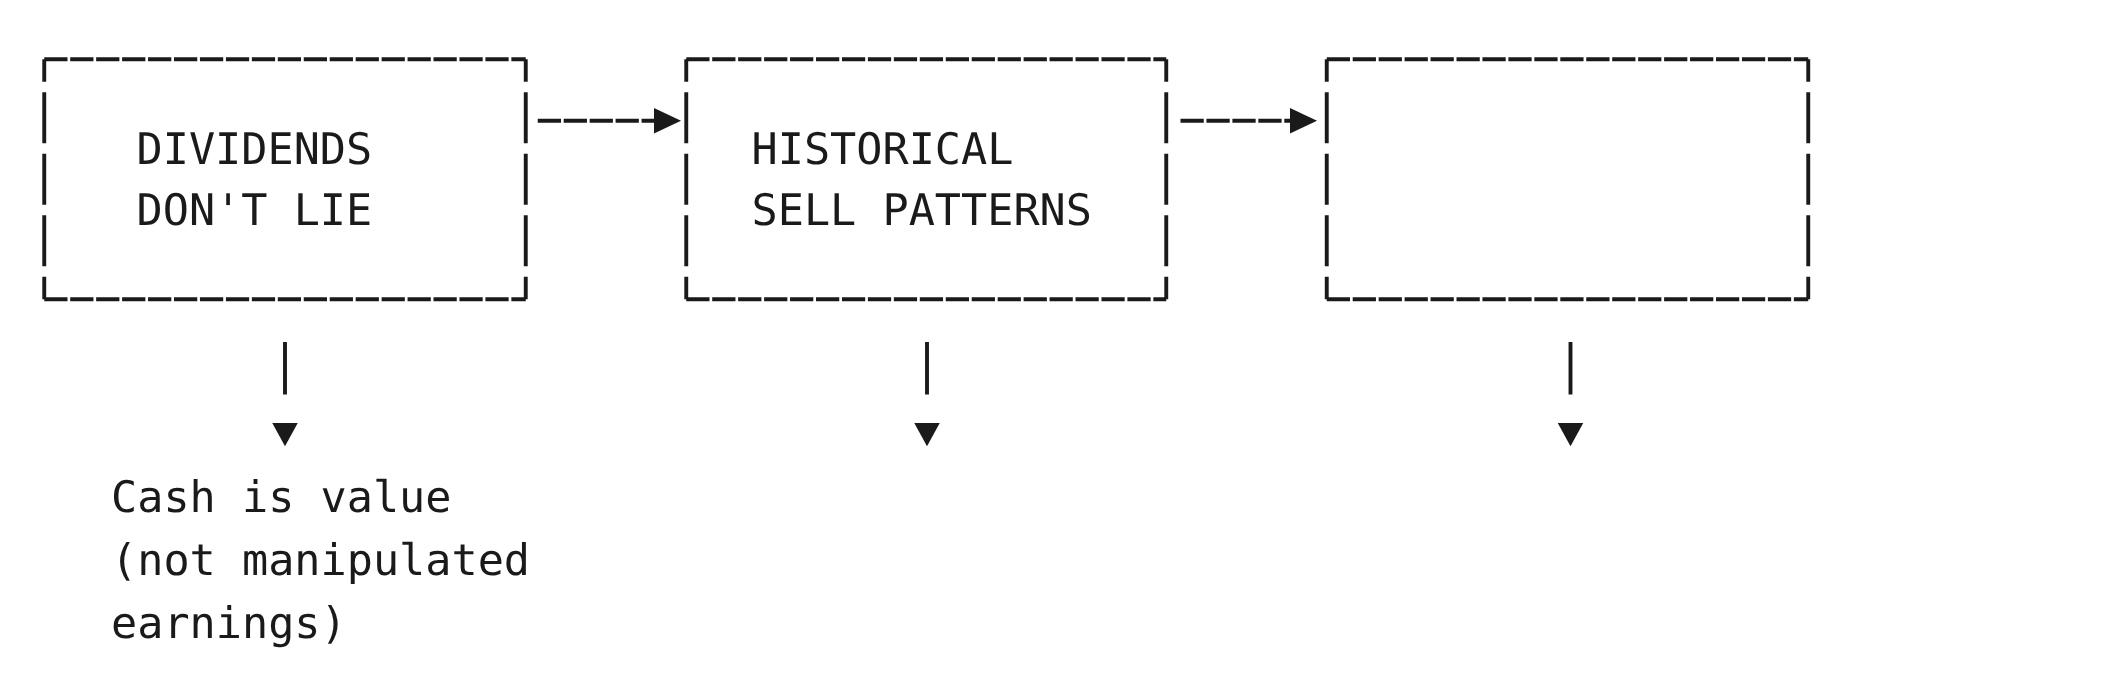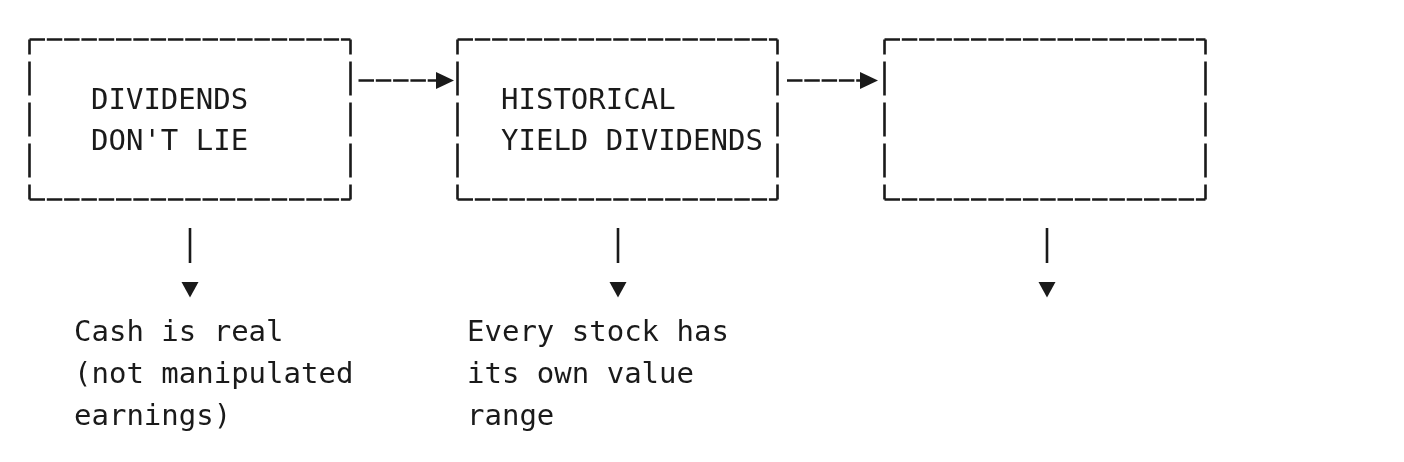--- a/index.html
+++ b/index.html
@@ -97,22 +97,19 @@
 
     <g>
       <line x1="1047" y1="228" x2="1047" y2="263"></line>
       <polygon points="1038.5,282 1055.5,282 1047,297.5"></polygon>
     </g>
   </svg>
 
   <div class="node-label" id="label-1">DIVIDENDS
 DON'T LIE</div>
   <div class="node-label" id="label-2">HISTORICAL
-YIELD DIVIDENDS</div>
+SELL PATTERNS</div>
 
-  <div class="node-caption" id="caption-1">Cash is real
+  <div class="node-caption" id="caption-1">Cash is value
 (not manipulated
 earnings)</div>
-  <div class="node-caption" id="caption-2">Every stock has
-its own value
-range</div>
 
 </div>
 
 </body></html>

